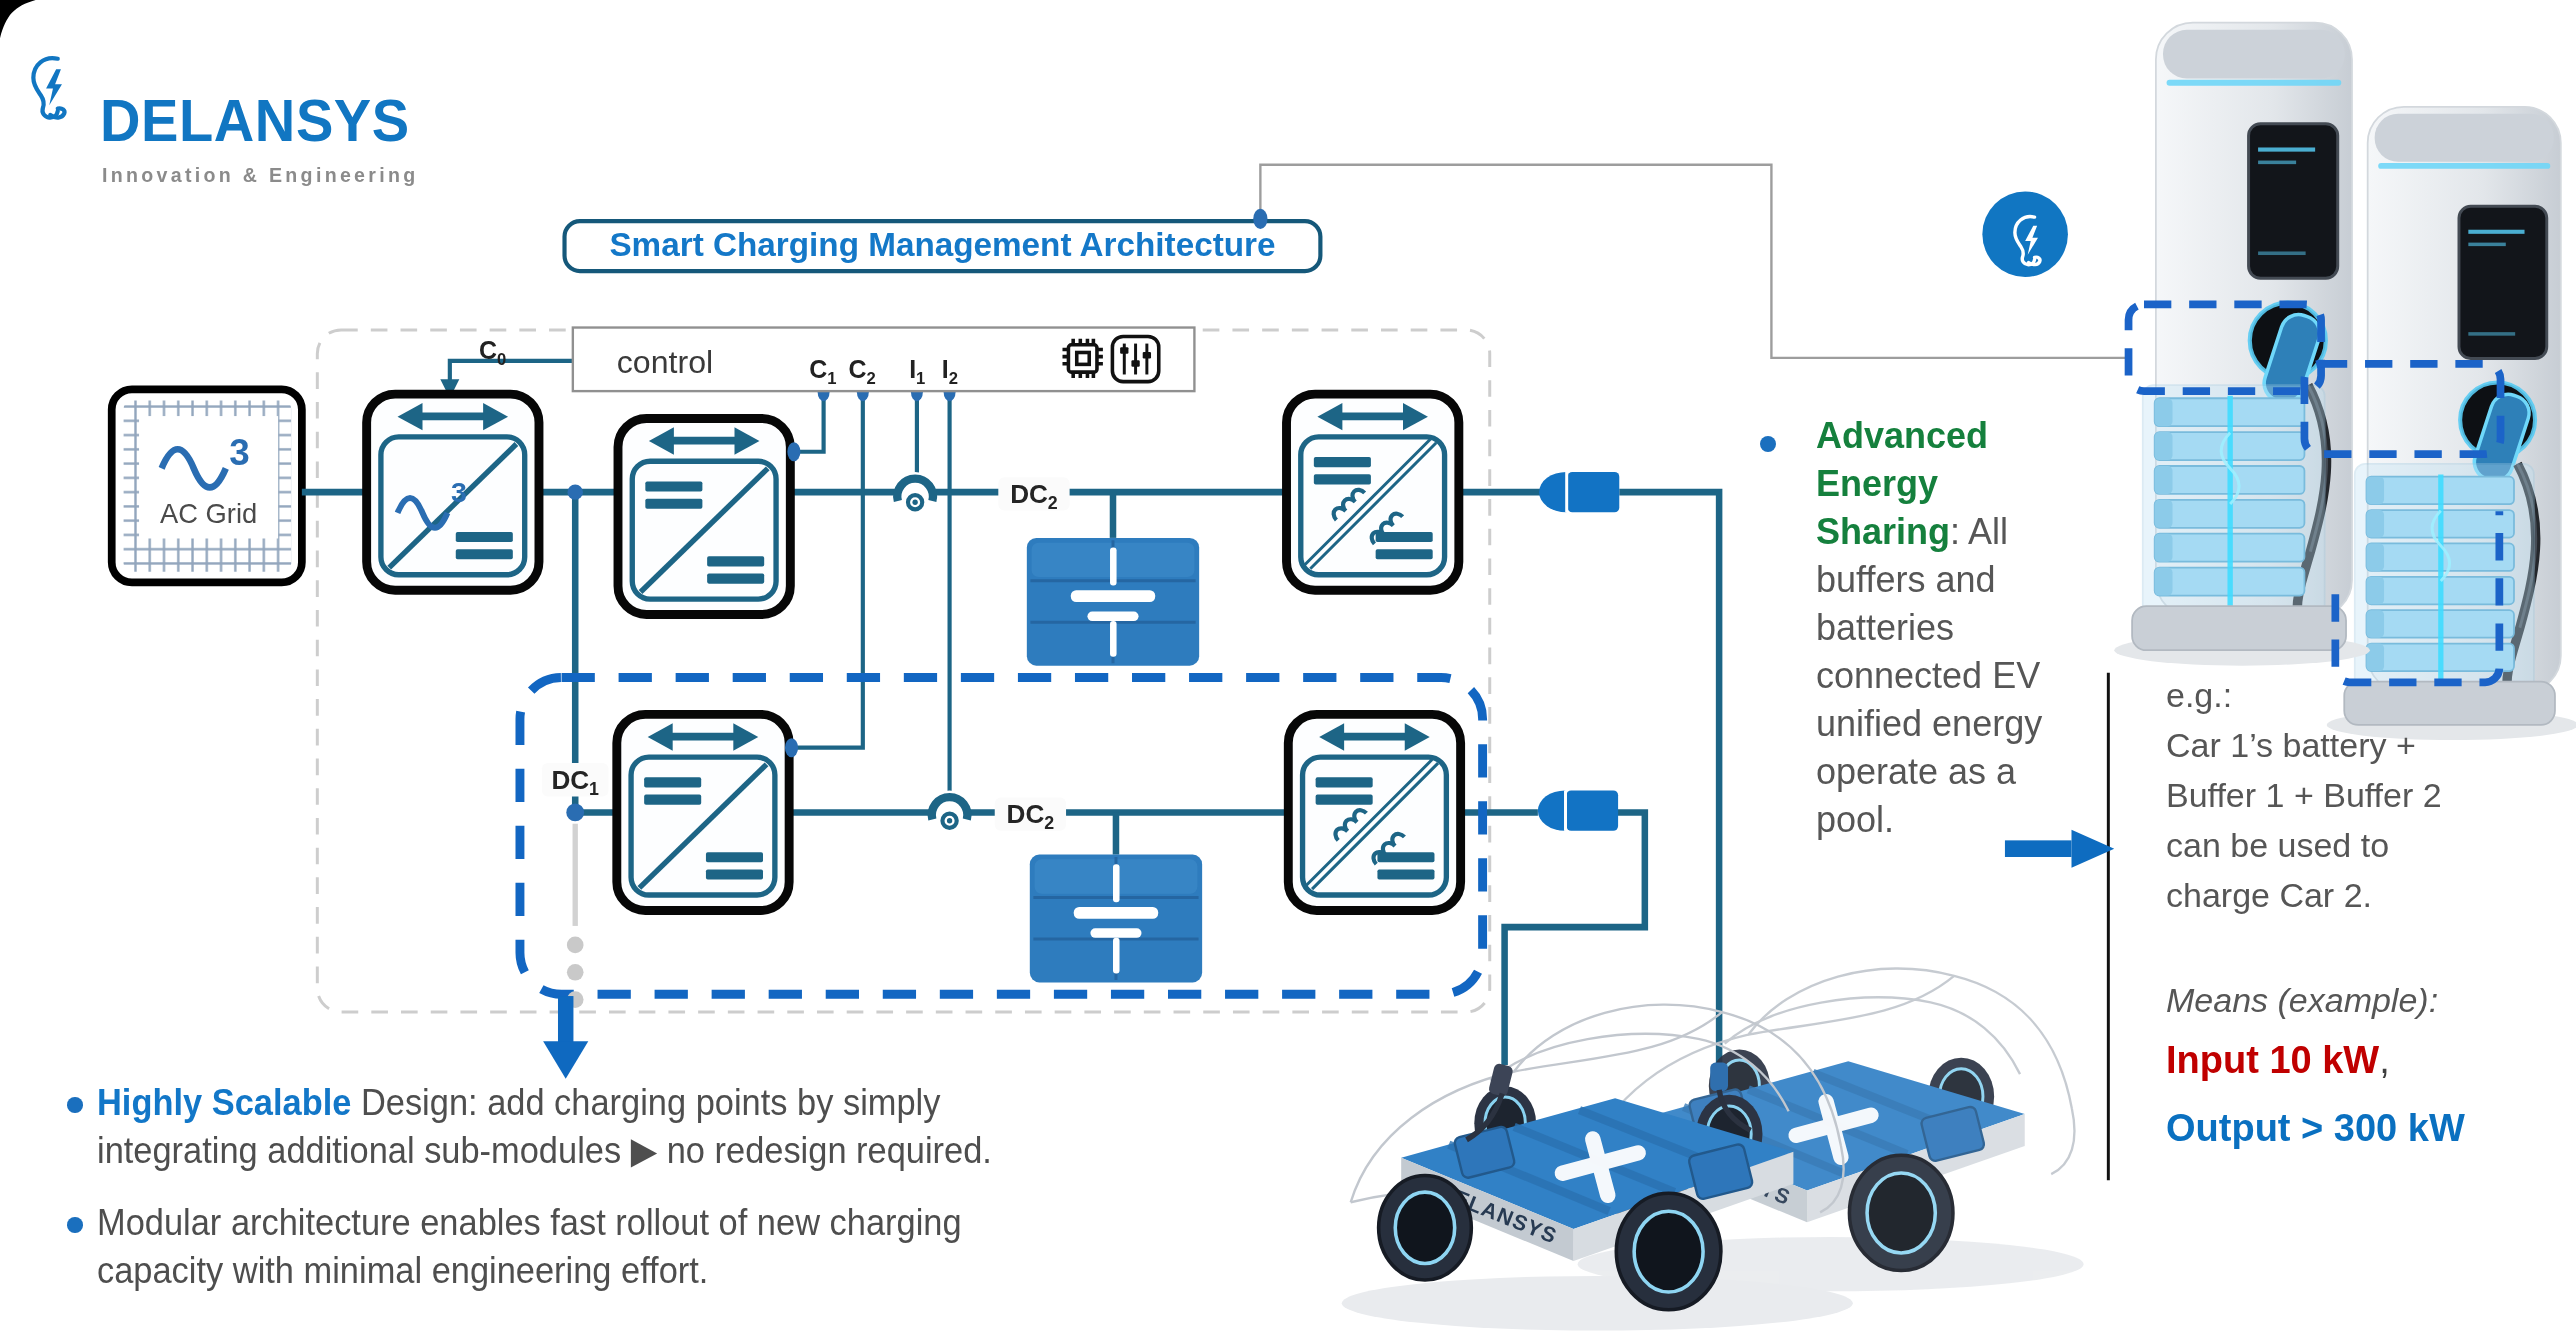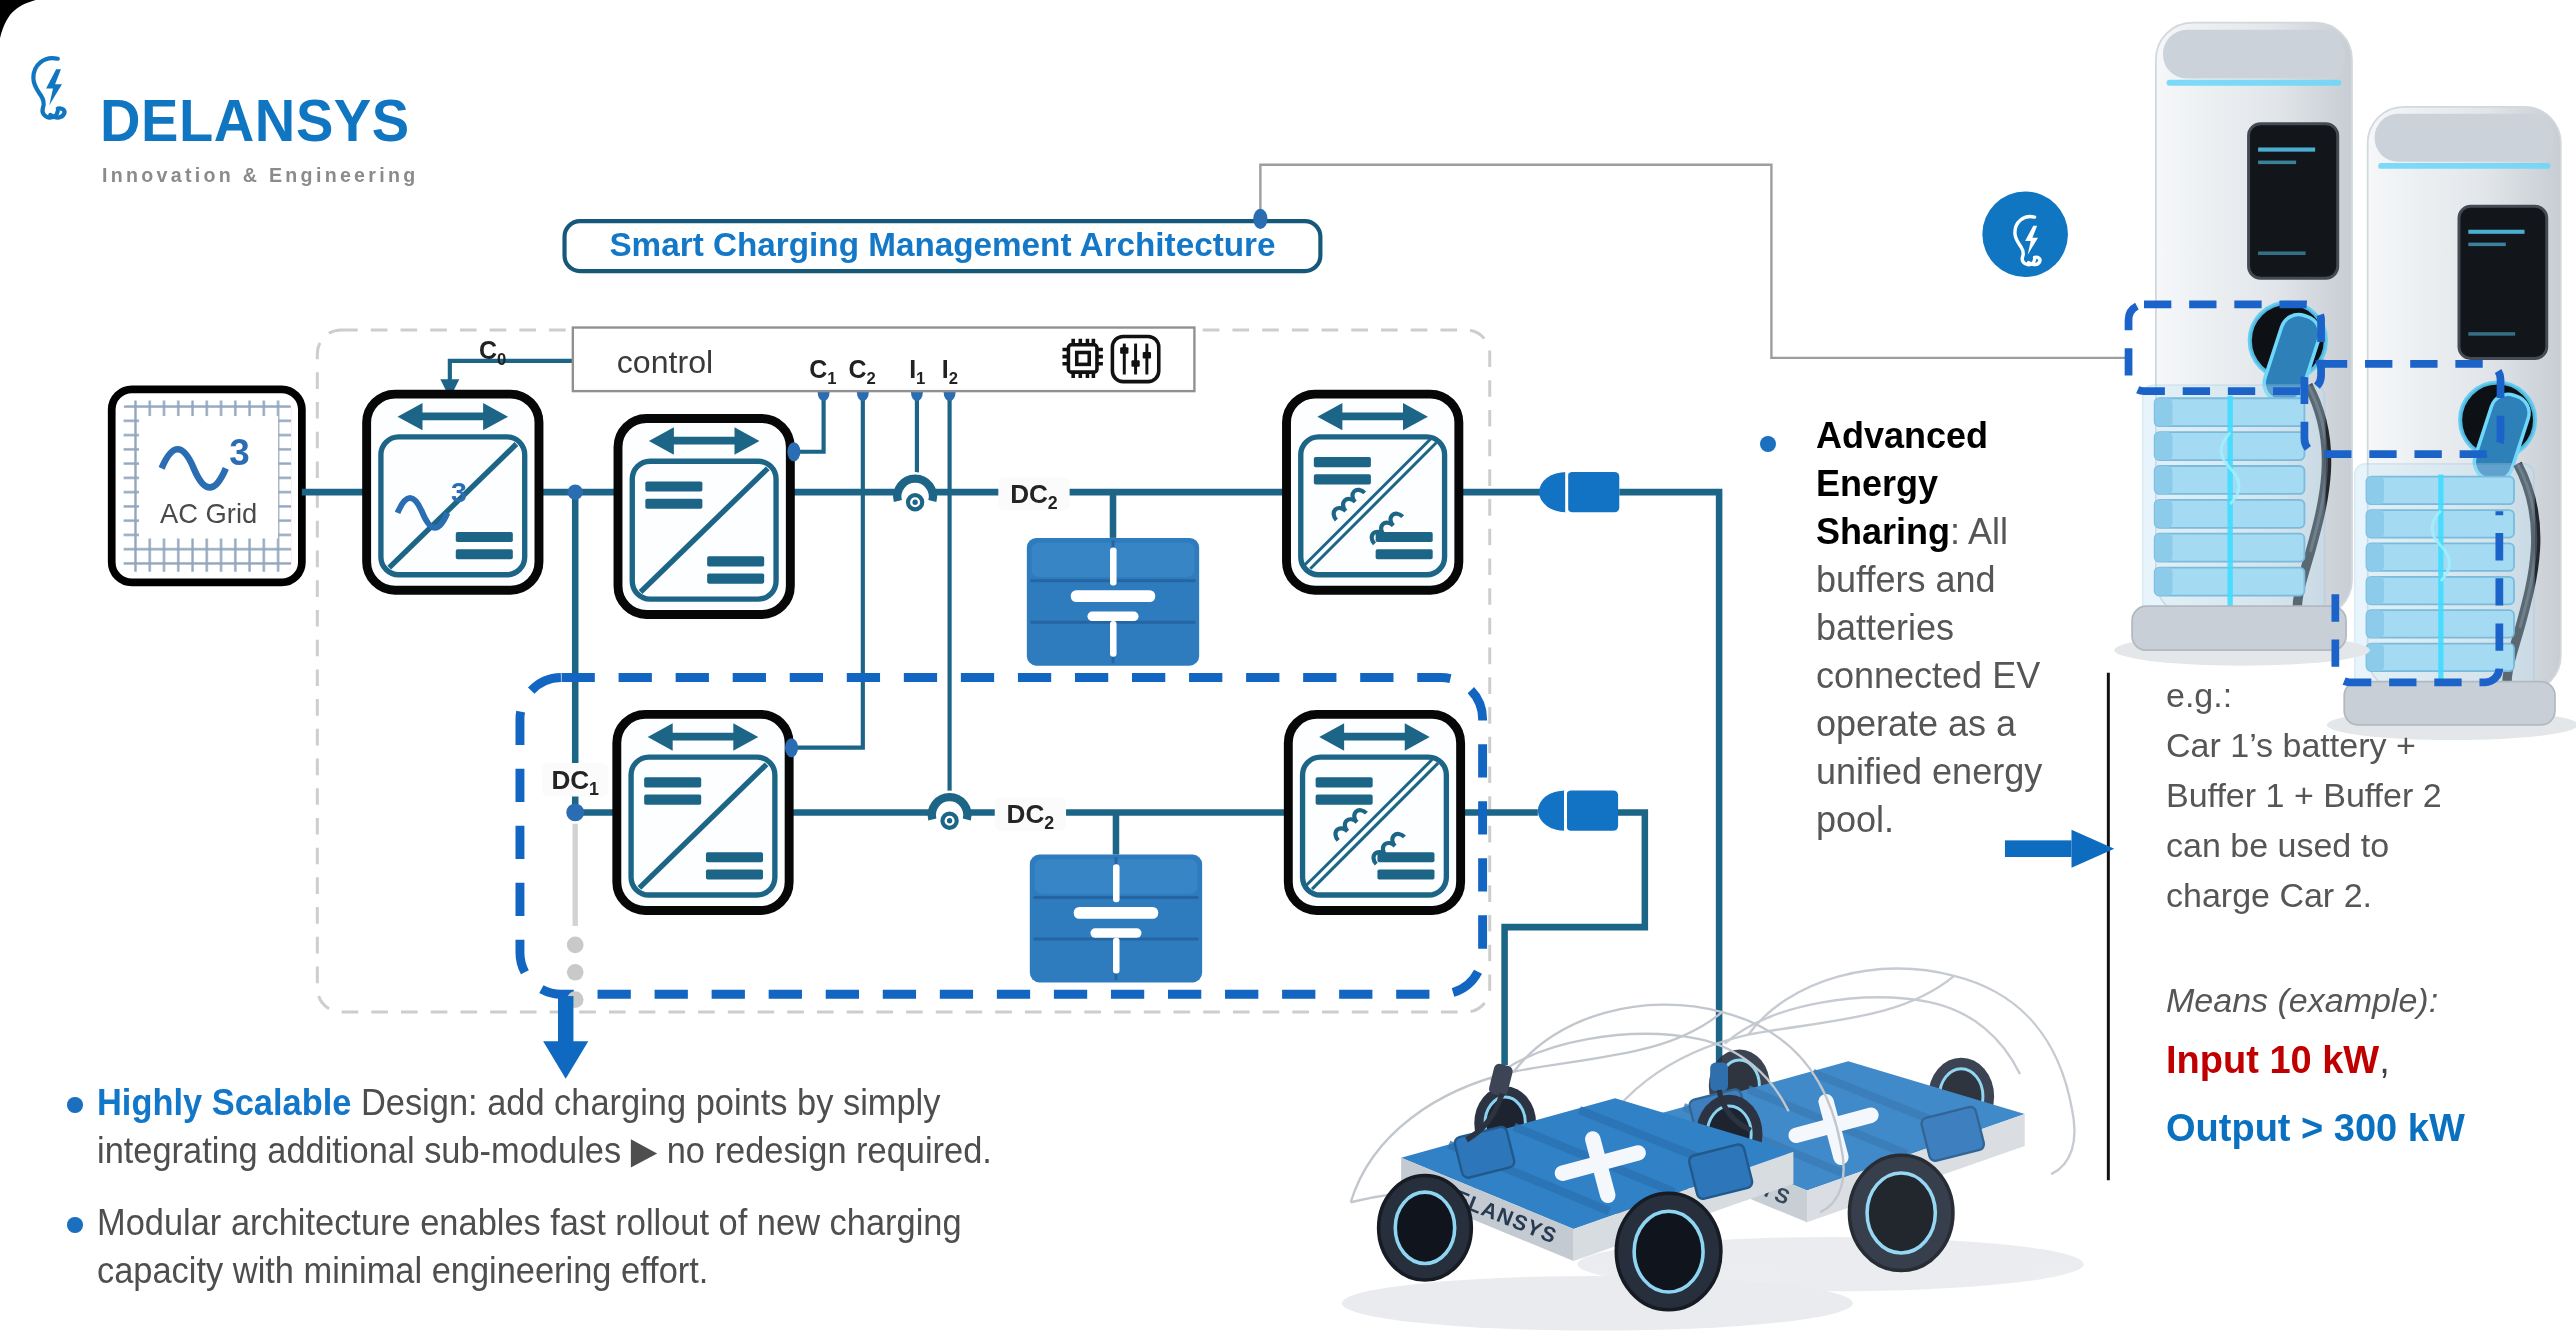--- a/index.html
+++ b/index.html
@@ -8,21 +8,21 @@
   #diagram-svg{position:absolute;left:0;top:0;z-index:1;}
   .txt{position:absolute;z-index:2;}
   
   #brand{left:100px;top:87px;font-size:59px;font-weight:800;color:#1176c2;letter-spacing:0.6px;transform:scaleX(.95);transform-origin:0 0;white-space:nowrap;}
   #tagline{left:102px;top:164px;font-size:19.6px;font-weight:700;color:#8b8b8b;letter-spacing:3.3px;white-space:nowrap;}
   #logo-icon{position:absolute;left:27px;top:52px;z-index:2;}
   
   .bullet{position:absolute;width:16px;height:16px;border-radius:50%;background:#1a6fbe;z-index:2;}
   #adv{left:1816px;top:412px;width:333px;}
   .adv-line{height:48px;line-height:48px;font-size:36px;white-space:nowrap;}
-  .adv-b{color:#000000;font-weight:700;}
+  .adv-b{color:#15803d;font-weight:700;}
   .adv-t{color:#565656;}
   
   .eg-line{position:absolute;left:2134px;height:50px;line-height:50px;font-size:34px;color:#565656;white-space:nowrap;z-index:2;margin-left:32px;}
   #inp{top:1035px;text-align:right;}
   #outp{top:1103px;}
   .red-b{color:#c00000;font-weight:800;font-size:38px;}
   .sep{color:#3f3f3f;font-size:38px;}
   .blue-b{color:#0a70c0;font-weight:800;font-size:38px;}
   
   .bline{position:absolute;left:97px;font-size:37px;line-height:42px;color:#4e4e4e;white-space:nowrap;transform:scaleX(.93);transform-origin:0 0;z-index:2;}
@@ -389,22 +389,22 @@
 <div class="txt" id="tagline">Innovation &amp; Engineering</div>
 
 <div class="bullet" style="left:1760px;top:436px;"></div>
 <div class="txt" id="adv">
   <div class="adv-line"><span class="adv-b">Advanced</span><span class="adv-t"></span></div>
   <div class="adv-line"><span class="adv-b">Energy</span><span class="adv-t"></span></div>
   <div class="adv-line"><span class="adv-b">Sharing</span><span class="adv-t">: All</span></div>
   <div class="adv-line"><span class="adv-b"></span><span class="adv-t">buffers and</span></div>
   <div class="adv-line"><span class="adv-b"></span><span class="adv-t">batteries</span></div>
   <div class="adv-line"><span class="adv-b"></span><span class="adv-t">connected EV</span></div>
+  <div class="adv-line"><span class="adv-b"></span><span class="adv-t">unified energy</span></div>
   <div class="adv-line"><span class="adv-b"></span><span class="adv-t">operate as a</span></div>
-  <div class="adv-line"><span class="adv-b"></span><span class="adv-t">unified energy</span></div>
   <div class="adv-line"><span class="adv-b"></span><span class="adv-t">pool.</span></div>
 </div>
 
 <div class="eg-line" style="top:670px;">e.g.:</div>
 <div class="eg-line" style="top:720px;">Car 1’s battery +</div>
 <div class="eg-line" style="top:770px;">Buffer 1 + Buffer 2</div>
 <div class="eg-line" style="top:820px;">can be used to</div>
 <div class="eg-line" style="top:870px;">charge Car 2.</div>
 <div class="eg-line" style="top:975px;font-style:italic;">Means (example):</div>
 <div class="eg-line" id="inp"><span class="red-b">Input 10 kW</span><span class="sep">,</span></div>

